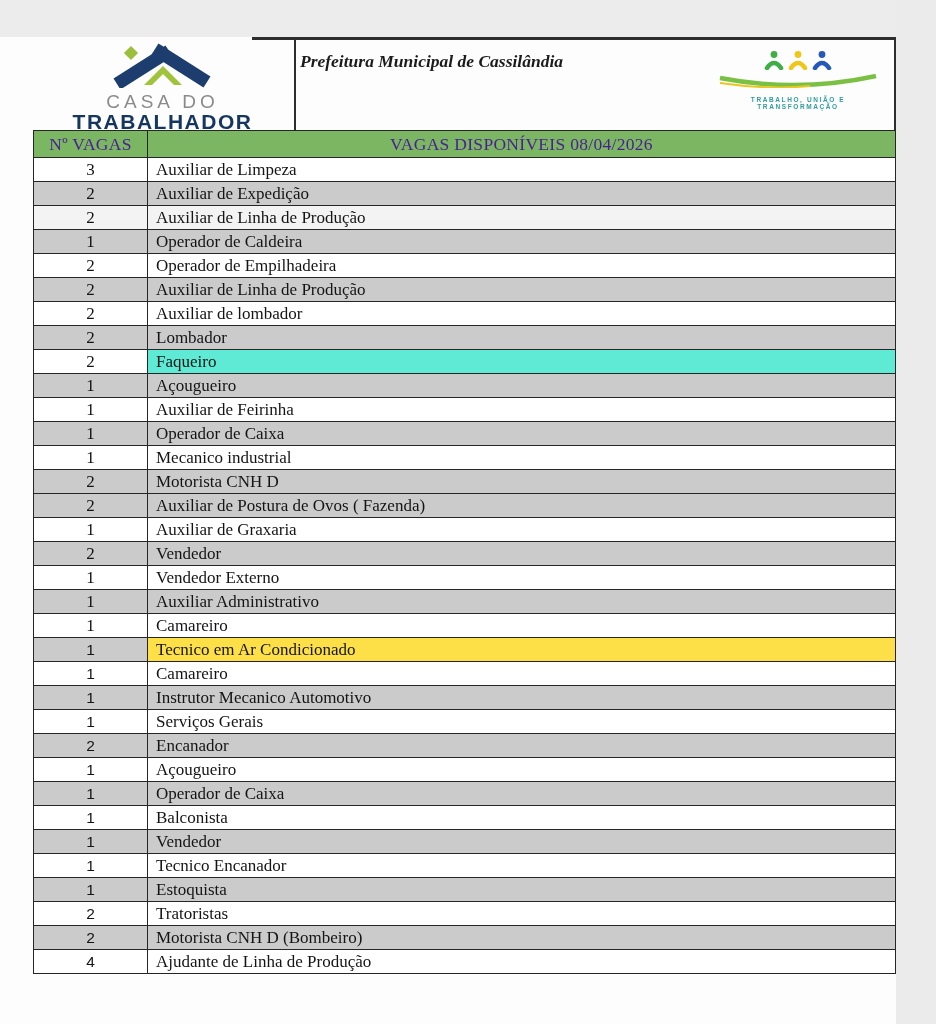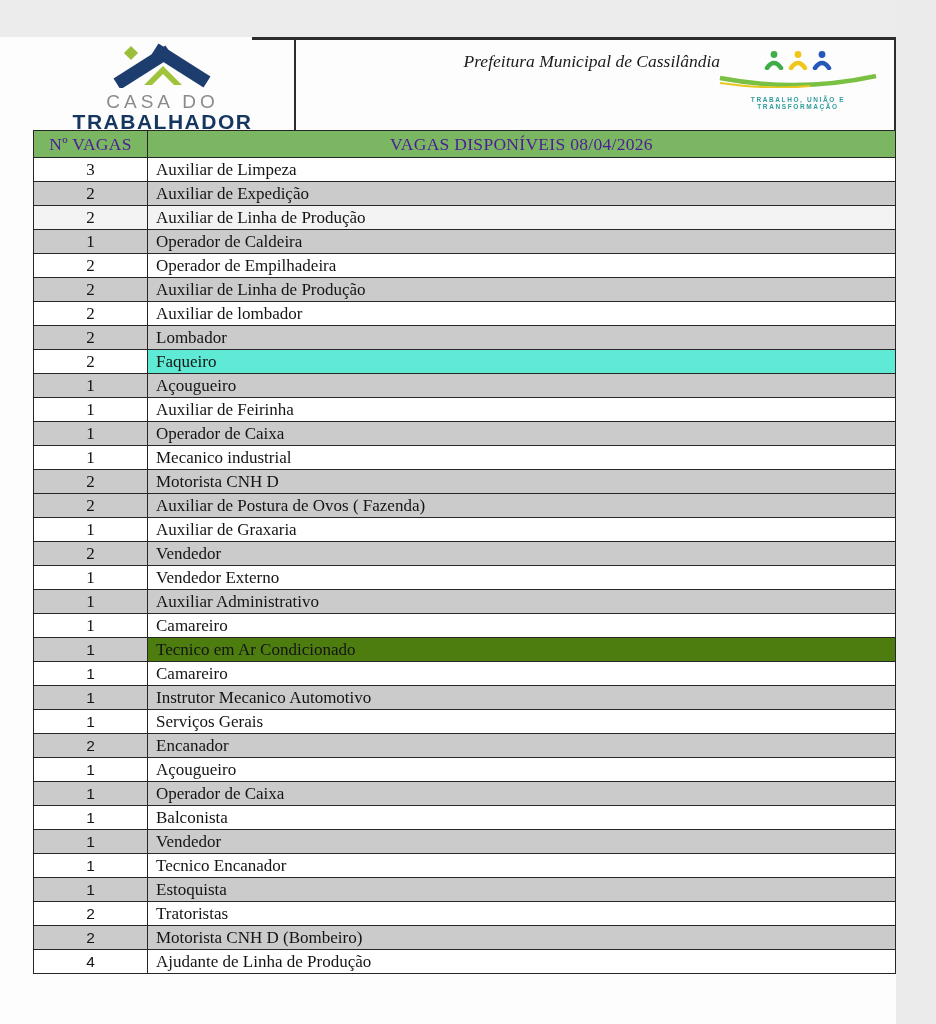--- a/index.html
+++ b/index.html
@@ -14,22 +14,22 @@
   .hdr-vline.left  { left:294px; }
   .hdr-vline.right { left:894px; }
 
   
   .logo-left { position:absolute; left:55px; top:42px; width:215px; text-align:center;
                font-family:"Liberation Sans", sans-serif; }
   .casa-do      { font-size:19px; letter-spacing:4px; color:#8b8b8b; line-height:18px; margin-top:1px; }
   .trabalhador  { font-size:21px; font-weight:bold; color:#14365f; letter-spacing:1.5px; line-height:21px; }
 
   
-  .hdr-center { position:absolute; left:300px; top:49px; width:420px; text-align:right;
-                font-weight:normal; font-style:italic; font-size:17.5px; color:#1b1b1b; line-height:24.5px; }
+  .hdr-center { position:absolute; left:300px; top:49px; width:420px; text-align:left;
+                font-weight:bold; font-style:italic; font-size:17.5px; color:#1b1b1b; line-height:24.5px; }
 
   
   .logo-right { position:absolute; left:716px; top:50px; width:164px; text-align:center;
                 font-family:"Liberation Sans", sans-serif; }
   .lr-people  { height:20px; }
   .lr-name    { position:relative; font-size:26px; font-weight:bold; font-style:italic;
                 color:#2558b8; line-height:25px; letter-spacing:-0.5px; }
   .lr-pre     { position:absolute; top:-5px; left:40px; font-size:6px; font-style:normal;
                 font-weight:bold; color:#3fae49; letter-spacing:0.5px; }
   .lr-swoosh  { margin-top:-3px; }
@@ -171,21 +171,21 @@
         <tr>
           <td class="c1" style="background: rgb(203, 203, 203);">1</td>
           <td class="c2" style="background: rgb(203, 203, 203);">Auxiliar Administrativo</td>
         </tr>
         <tr>
           <td class="c1" style="background: rgb(255, 255, 255);">1</td>
           <td class="c2" style="background: rgb(255, 255, 255);">Camareiro</td>
         </tr>
         <tr class="sansnum">
           <td class="c1" style="background: rgb(203, 203, 203);">1</td>
-          <td class="c2" style="background: #4d7c0f;">Tecnico em Ar Condicionado</td>
+          <td class="c2" style="background: #fde047;">Tecnico em Ar Condicionado</td>
         </tr>
         <tr class="sansnum">
           <td class="c1" style="background: rgb(255, 255, 255);">1</td>
           <td class="c2" style="background: rgb(255, 255, 255);">Camareiro</td>
         </tr>
         <tr class="sansnum">
           <td class="c1" style="background: rgb(203, 203, 203);">1</td>
           <td class="c2" style="background: rgb(203, 203, 203);">Instrutor Mecanico Automotivo</td>
         </tr>
         <tr class="sansnum">

